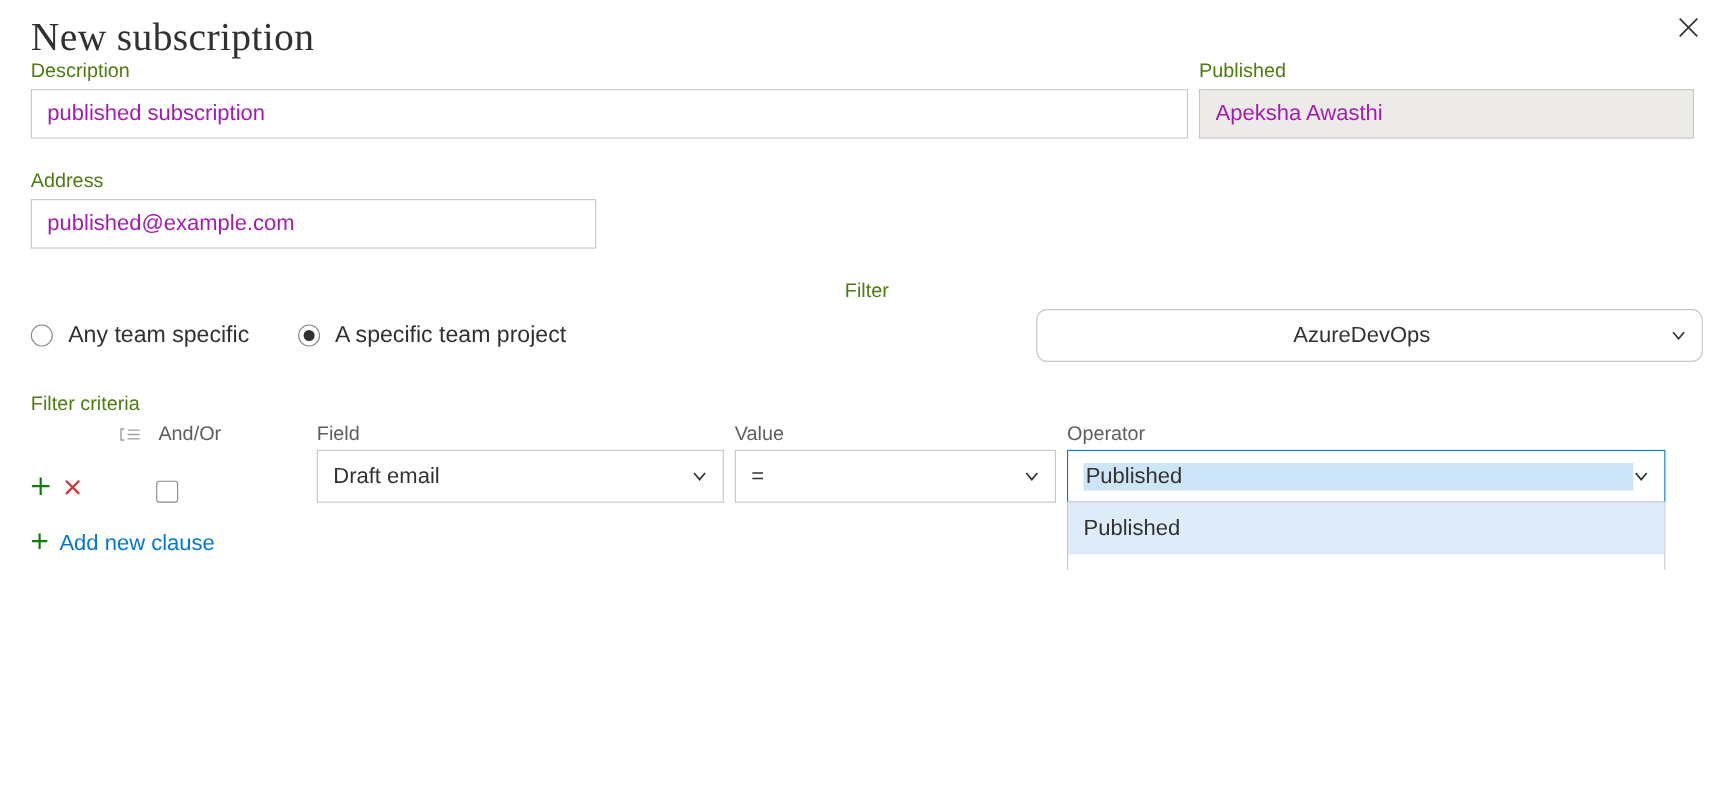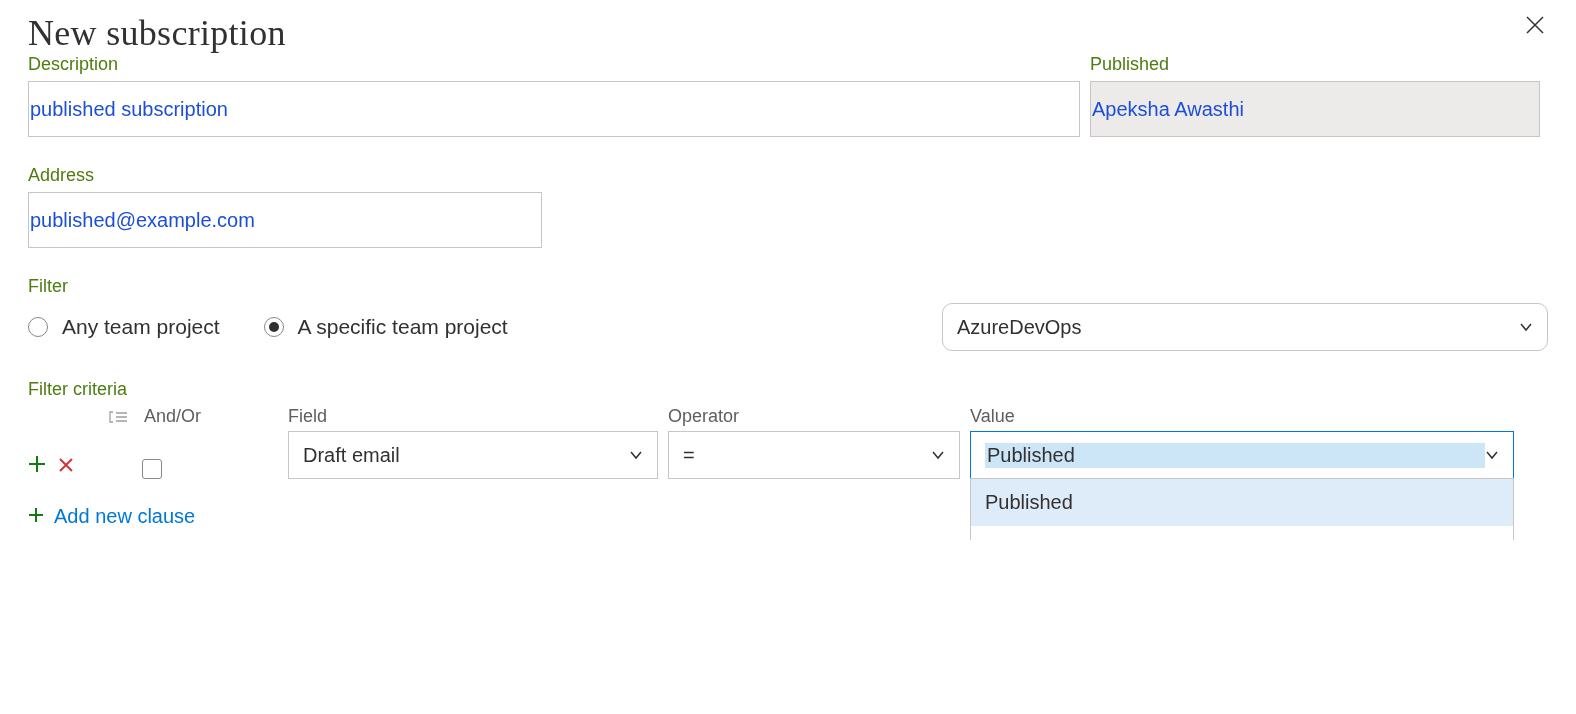--- a/index.html
+++ b/index.html
@@ -39,26 +39,26 @@
       display: flex;
       gap: 10px;
       margin-bottom: 28px;
     }
     .field-description { flex: 0 0 1052px; }
     .field-subscriber { flex: 0 0 450px; }
     .field-deliver { flex: 0 0 520px; }
     .field-address { flex: 0 0 514px; }
     .input {
       width: 100%;
-      height: 56px;
+      height: 45px;
       border: 1px solid #c8c6c4;
       font-size: 20px;
-      padding: 0 1px;
+      padding: 0 14px;
       background: #fff;
-      color: #1d4ed8;
+      color: #a21caf;
       font-family: inherit;
     }
     .input.readonly {
       background: #edebe9;
     }
     .select {
       position: relative;
       width: 100%;
       height: 48px;
       border: 1px solid #c8c6c4;
@@ -70,21 +70,21 @@
     }
     .select-text {
       font-size: 20px;
       color: #323130;
       flex: 1;
     }
     .chevron {
       width: 14px;
       height: 14px;
     }
-    .filter-section { margin-top: 6px; }
+    .filter-section { margin-top: 6px; text-align: center; }
     .radio-row {
       display: flex;
       align-items: center;
       gap: 44px;
       margin-bottom: 28px;
     }
     .radio-option {
       display: flex;
       align-items: center;
       gap: 14px;
@@ -213,21 +213,21 @@
     <span class="label">Address</span>
     <input class="input" value="published@example.com" style="">
   </div>
 </div>
 
 <div class="filter-section">
   <span class="label">Filter</span>
   <div class="radio-row">
     <div class="radio-option">
       <div class="radio-circle"></div>
-      <span class="radio-label">Any team project</span>
+      <span class="radio-label">Any team specific</span>
     </div>
     <div class="radio-option">
       <div class="radio-circle checked"></div>
       <span class="radio-label">A specific team project</span>
     </div>
     <div class="select project-select">
       <span class="select-text">AzureDevOps</span>
       <svg class="chevron" viewBox="0 0 14 14">
           <path d="M2 4 L7 10 L12 4" stroke="#323130" stroke-width="1.5" fill="none"></path>
         </svg>
@@ -242,22 +242,22 @@
     <div class="col-header"></div>
     <div class="col-header" style="display:flex;align-items:center;gap:14px;">
       <span class="group-icon">
         <svg width="20" height="14" viewBox="0 0 20 14">
             <path d="M4 2 H1 V12 H4 M7 3 H18 M7 7 H18 M7 11 H18" stroke="#a19f9d" stroke-width="1.3" fill="none"></path>
           </svg>
       </span>
       <span>And/Or</span>
     </div>
     <div class="col-header">Field</div>
+    <div class="col-header">Value</div>
     <div class="col-header">Operator</div>
-    <div class="col-header">Value</div>
 
     <div class="cell row-actions">
       <span class="plus-icon">
         <svg width="18" height="18" viewBox="0 0 18 18">
             <path d="M9 1 V17 M1 9 H17" stroke="#107c10" stroke-width="2" fill="none"></path>
           </svg>
       </span>
       <span class="x-icon">
         <svg width="16" height="16" viewBox="0 0 16 16">
             <path d="M2 2 L14 14 M14 2 L2 14" stroke="#d13438" stroke-width="2" fill="none"></path>

